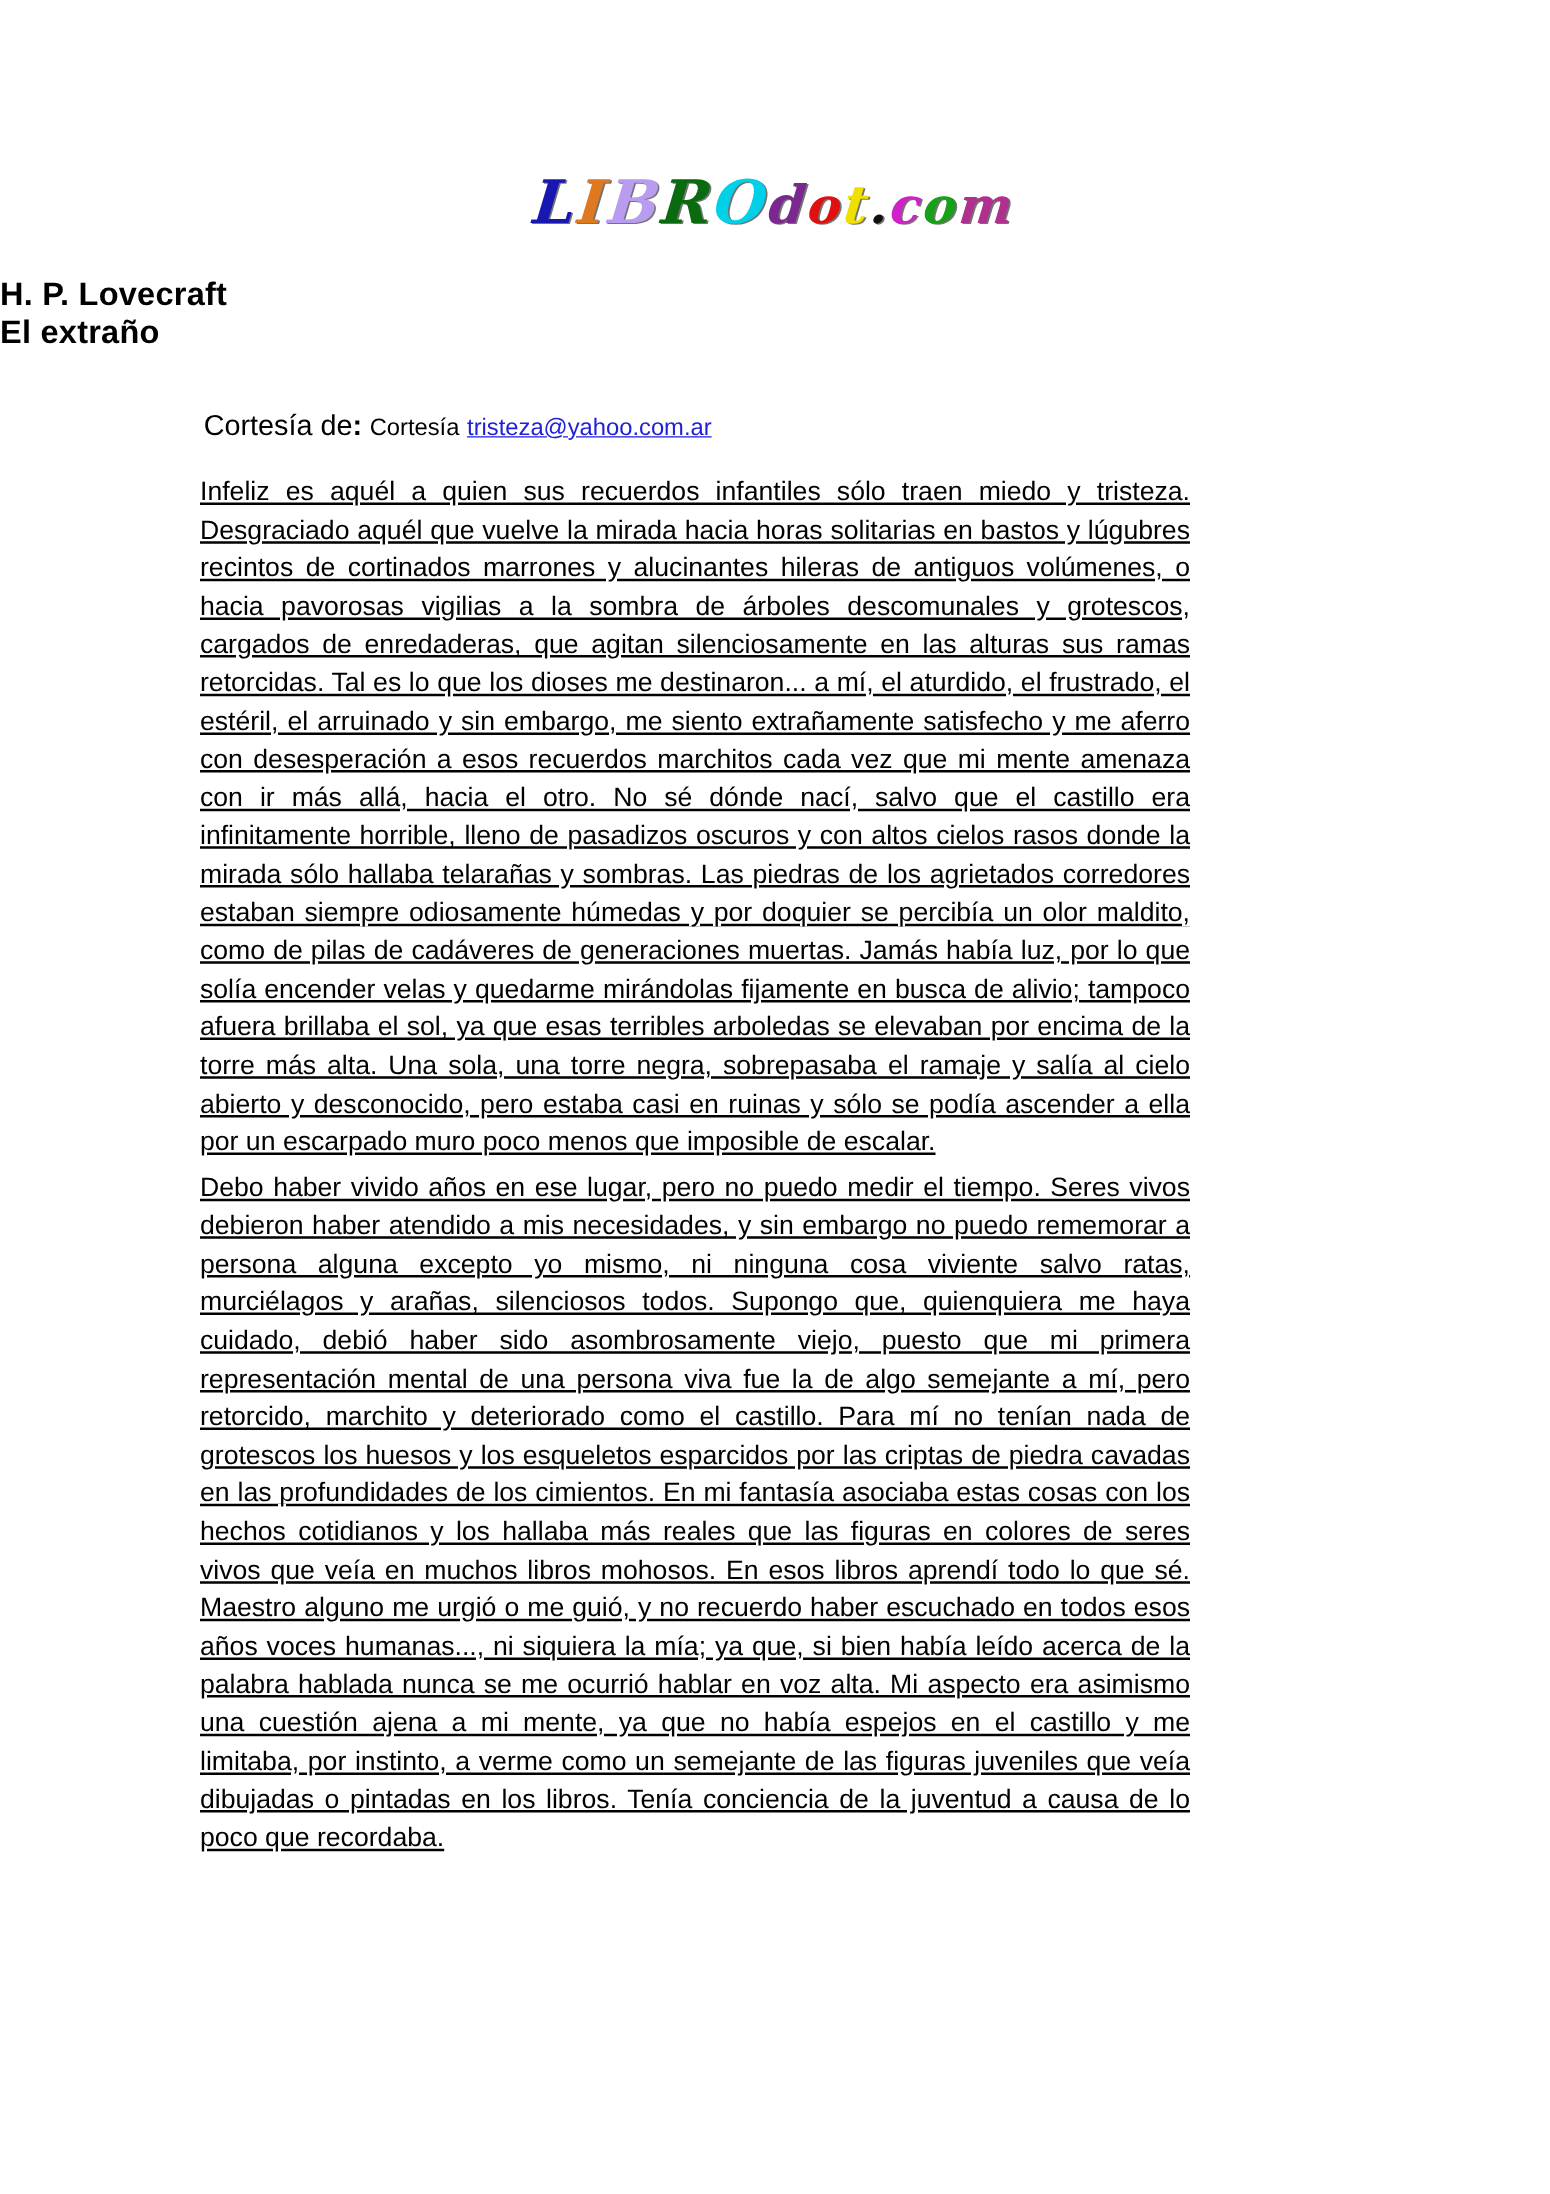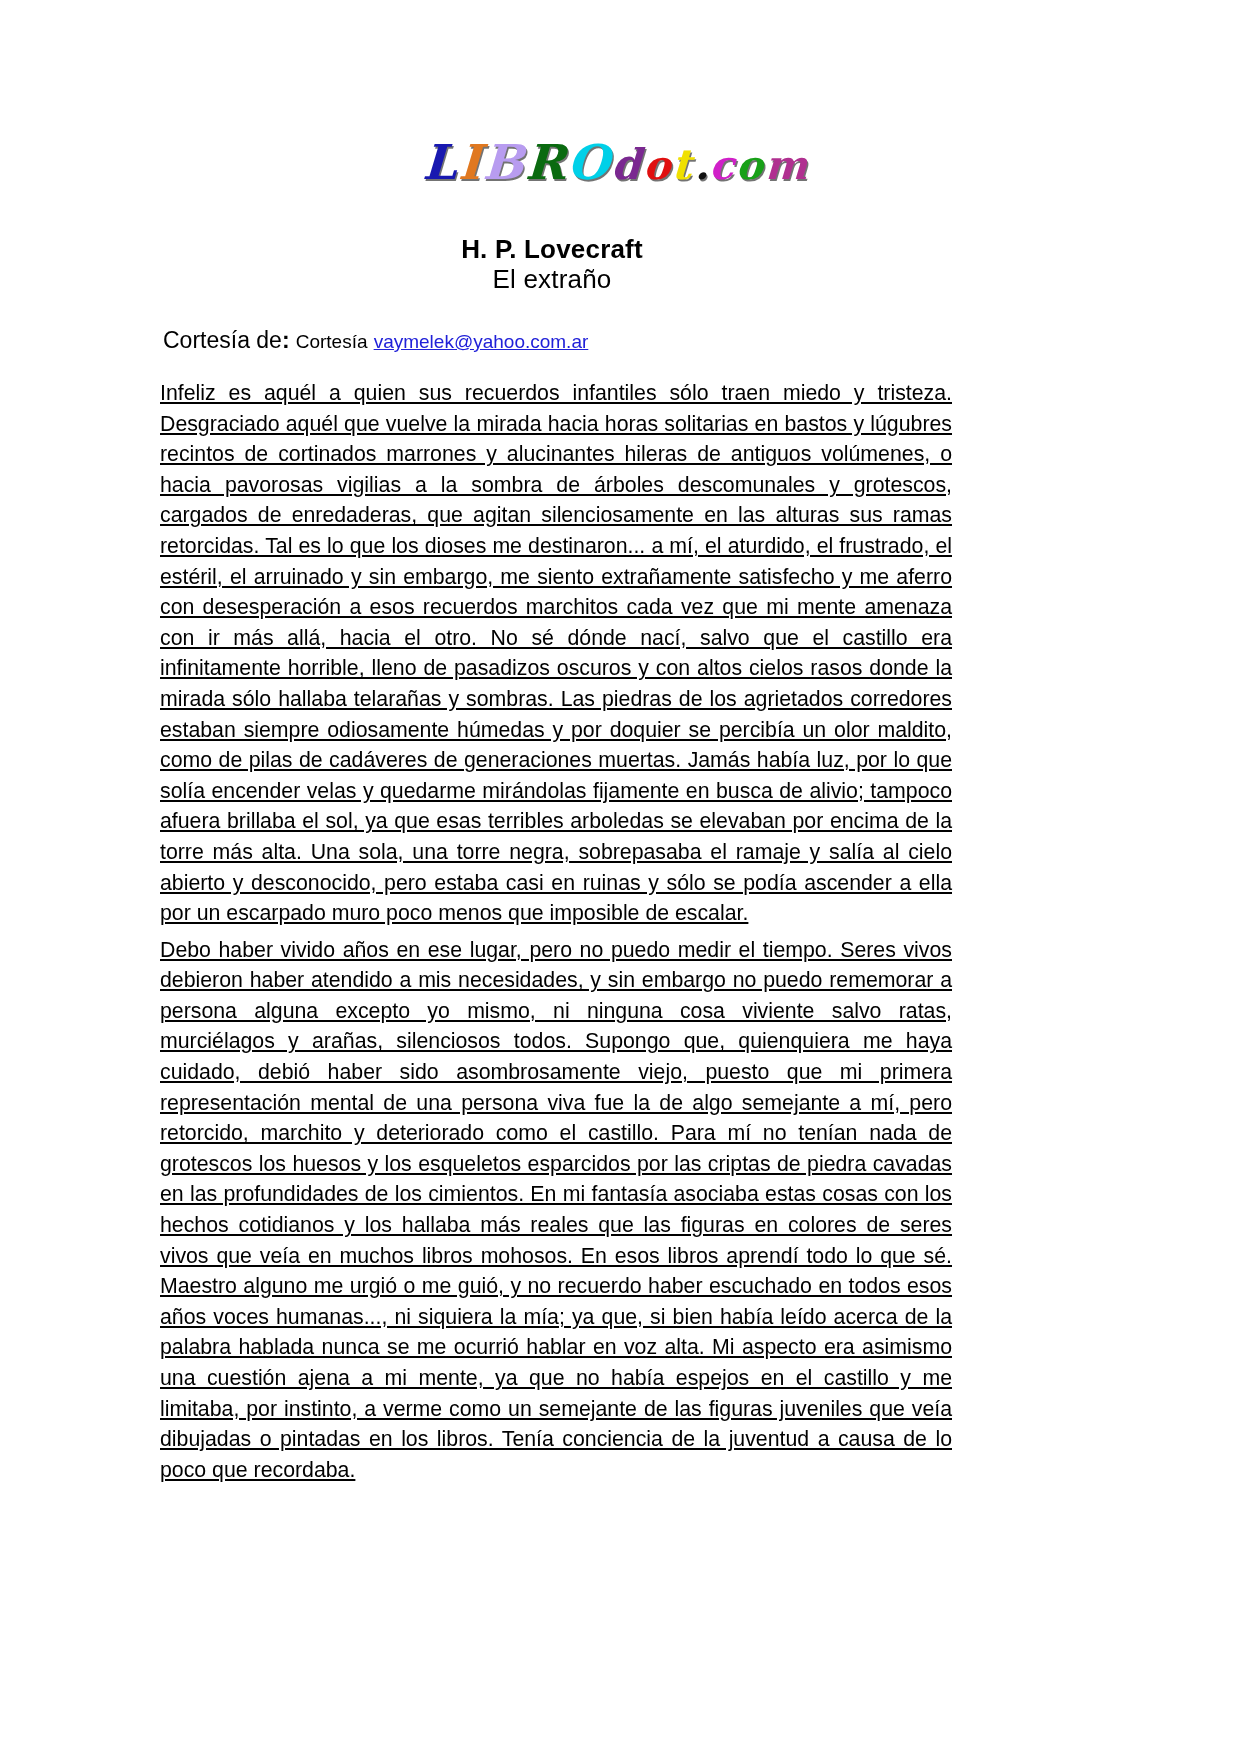--- a/index.html
+++ b/index.html
@@ -56,35 +56,34 @@
   .logo .lg-o1 { color: #e01010; font-size: 40px; }
   .logo .lg-t { color: #f0e000; font-size: 42px; }
   .logo .lg-dot { color: #101010; font-size: 40px; }
   .logo .lg-c { color: #d020c8; font-size: 40px; }
   .logo .lg-o2 { color: #18a018; font-size: 40px; }
   .logo .lg-m { color: #b03090; font-size: 40px; }
 
   
   .title-block {
     position: absolute;
-    top: 234px;
+    top: 220px;
     left: 0;
     width: 1104px;
-    text-align: center;
   }
   .doc-author {
     font-family: "Liberation Sans", sans-serif;
     font-weight: bold;
     font-size: 26px;
     line-height: 30px;
     letter-spacing: 0.2px;
   }
   .doc-title {
     font-family: "Liberation Sans", sans-serif;
-    font-weight: normal;
+    font-weight: bold;
     font-size: 26px;
     line-height: 30px;
     letter-spacing: 0.2px;
   }
 
   
   .courtesy {
     position: absolute;
     top: 326px;
     left: 163px;
@@ -136,21 +135,21 @@
     </div>
   </div>
 
   <div class="title-block">
     <div class="doc-author">H. P. Lovecraft</div>
     <div class="doc-title">El extraño</div>
   </div>
 
   <div class="courtesy">
     <span class="c-label">Cortesía de</span><span class="c-colon">:</span>&nbsp;<span class="c-name">Cortesía</span>
-    <a class="c-email" href="#">vaymelek@yahoo.com.ar</a>
+    <a class="c-email" href="#">tristeza@yahoo.com.ar</a>
   </div>
 
   <div class="body-text">
     <p>Infeliz es aquél a quien sus recuerdos infantiles sólo traen miedo y tristeza. Desgraciado aquél que vuelve la mirada hacia horas solitarias en bastos y lúgubres recintos de cortinados marrones y alucinantes hileras de antiguos volúmenes, o hacia pavorosas vigilias a la sombra de árboles descomunales y grotescos, cargados de enredaderas, que agitan silenciosamente en las alturas sus ramas retorcidas. Tal es lo que los dioses me destinaron... a mí, el aturdido, el frustrado, el estéril, el arruinado y sin embargo, me siento extrañamente satisfecho y me aferro con desesperación a esos recuerdos marchitos cada vez que mi mente amenaza con ir más allá, hacia el otro. No sé dónde nací, salvo que el castillo era infinitamente horrible, lleno de pasadizos oscuros y con altos cielos rasos donde la mirada sólo hallaba telarañas y sombras. Las piedras de los agrietados corredores estaban siempre odiosamente húmedas y por doquier se percibía un olor maldito, como de pilas de cadáveres de generaciones muertas. Jamás había luz, por lo que solía encender velas y quedarme mirándolas fijamente en busca de alivio; tampoco afuera brillaba el sol, ya que esas terribles arboledas se elevaban por encima de la torre más alta. Una sola, una torre negra, sobrepasaba el ramaje y salía al cielo abierto y desconocido, pero estaba casi en ruinas y sólo se podía ascender a ella por un escarpado muro poco menos que imposible de escalar.</p>
     <p> Debo haber vivido años en ese lugar, pero no puedo medir el tiempo. Seres vivos debieron haber atendido a mis necesidades, y sin embargo no puedo rememorar a persona alguna excepto yo mismo, ni ninguna cosa viviente salvo ratas, murciélagos y arañas, silenciosos todos. Supongo que, quienquiera me haya cuidado, debió haber sido asombrosamente viejo, puesto que mi primera representación mental de una persona viva fue la de algo semejante a mí, pero retorcido, marchito y deteriorado como el castillo. Para mí no tenían nada de grotescos los huesos y los esqueletos esparcidos por las criptas de piedra cavadas en las profundidades de los cimientos. En mi fantasía asociaba estas cosas con los hechos cotidianos y los hallaba más reales que las figuras en colores de seres vivos que veía en muchos libros mohosos. En esos libros aprendí todo lo que sé. Maestro alguno me urgió o me guió, y no recuerdo haber escuchado en todos esos años voces humanas..., ni siquiera la mía; ya que, si bien había leído acerca de la palabra hablada nunca se me ocurrió hablar en voz alta. Mi aspecto era asimismo una cuestión ajena a mi mente, ya que no había espejos en el castillo y me limitaba, por instinto, a verme como un semejante de las figuras juveniles que veía dibujadas o pintadas en los libros. Tenía conciencia de la juventud a causa de lo poco que recordaba.</p>
   </div>
 
 </div>
 
 </body></html>

